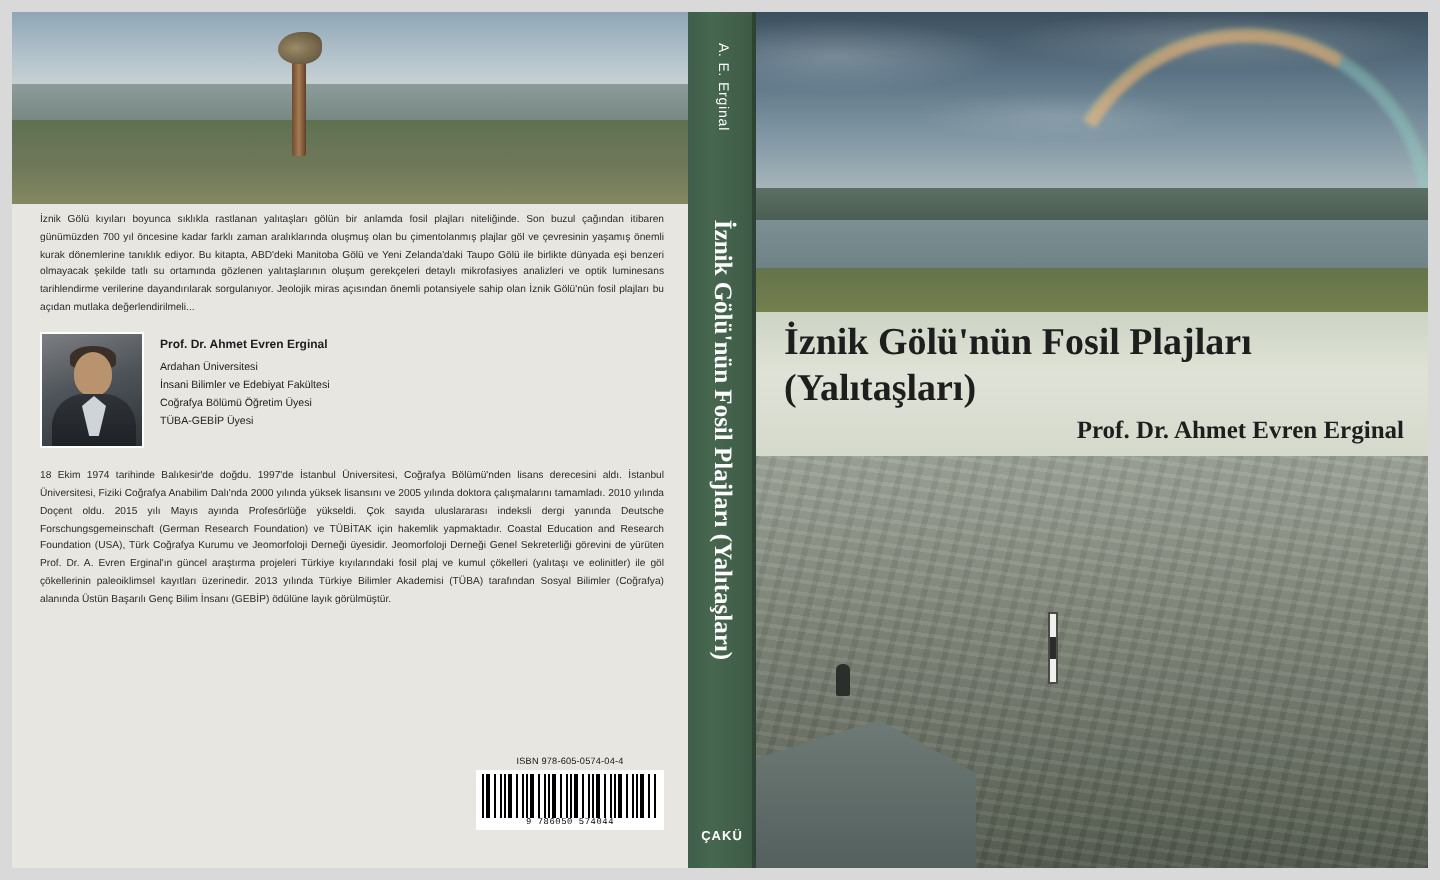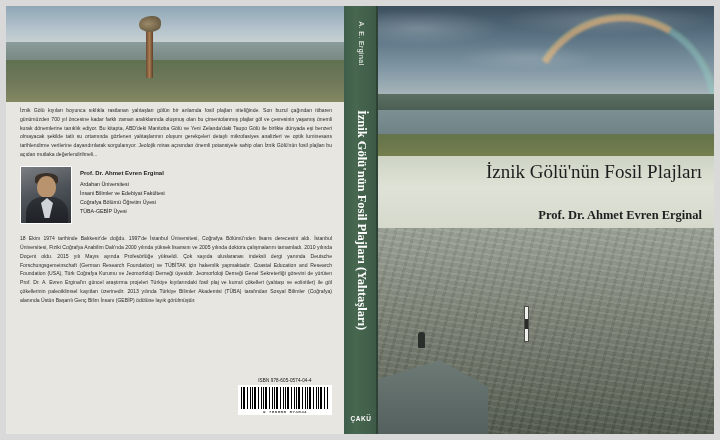--- a/index.html
+++ b/index.html
@@ -298,23 +298,22 @@
     left: 40px; bottom: 86px;
     width: 7px; height: 16px;
     background: #2a2f2c;
     border-radius: 3px 3px 1px 1px;
   }
 
   .front-title {
     position: absolute;
     left: 14px; top: 154px;
     width: 310px;
-    text-align: right;
     font-family: "Liberation Serif", serif;
-    font-weight: normal;
+    font-weight: bold;
     font-size: 19px;
     line-height: 1.22;
     color: #1e1e1e;
   }
   .front-author {
     position: absolute;
     left: 14px; top: 202px;
     width: 310px;
     text-align: right;
     font-family: "Liberation Serif", serif;
@@ -403,17 +402,18 @@
     <div class="fp-greenband"></div>
     <div class="fp-titleband"></div>
     <div class="fp-rock"></div>
     <div class="fp-rock-tex"></div>
     <div class="fp-water-bottom"></div>
     <div class="fp-scale-bar"></div>
     <div class="fp-figure"></div>
 
     <div class="front-title">
       <div>İznik Gölü'nün Fosil Plajları</div>
+      <div>(Yalıtaşları)</div>
     </div>
     <div class="front-author">Prof. Dr. Ahmet Evren Erginal</div>
   </div>
 
 </div>
 
 </body></html>

